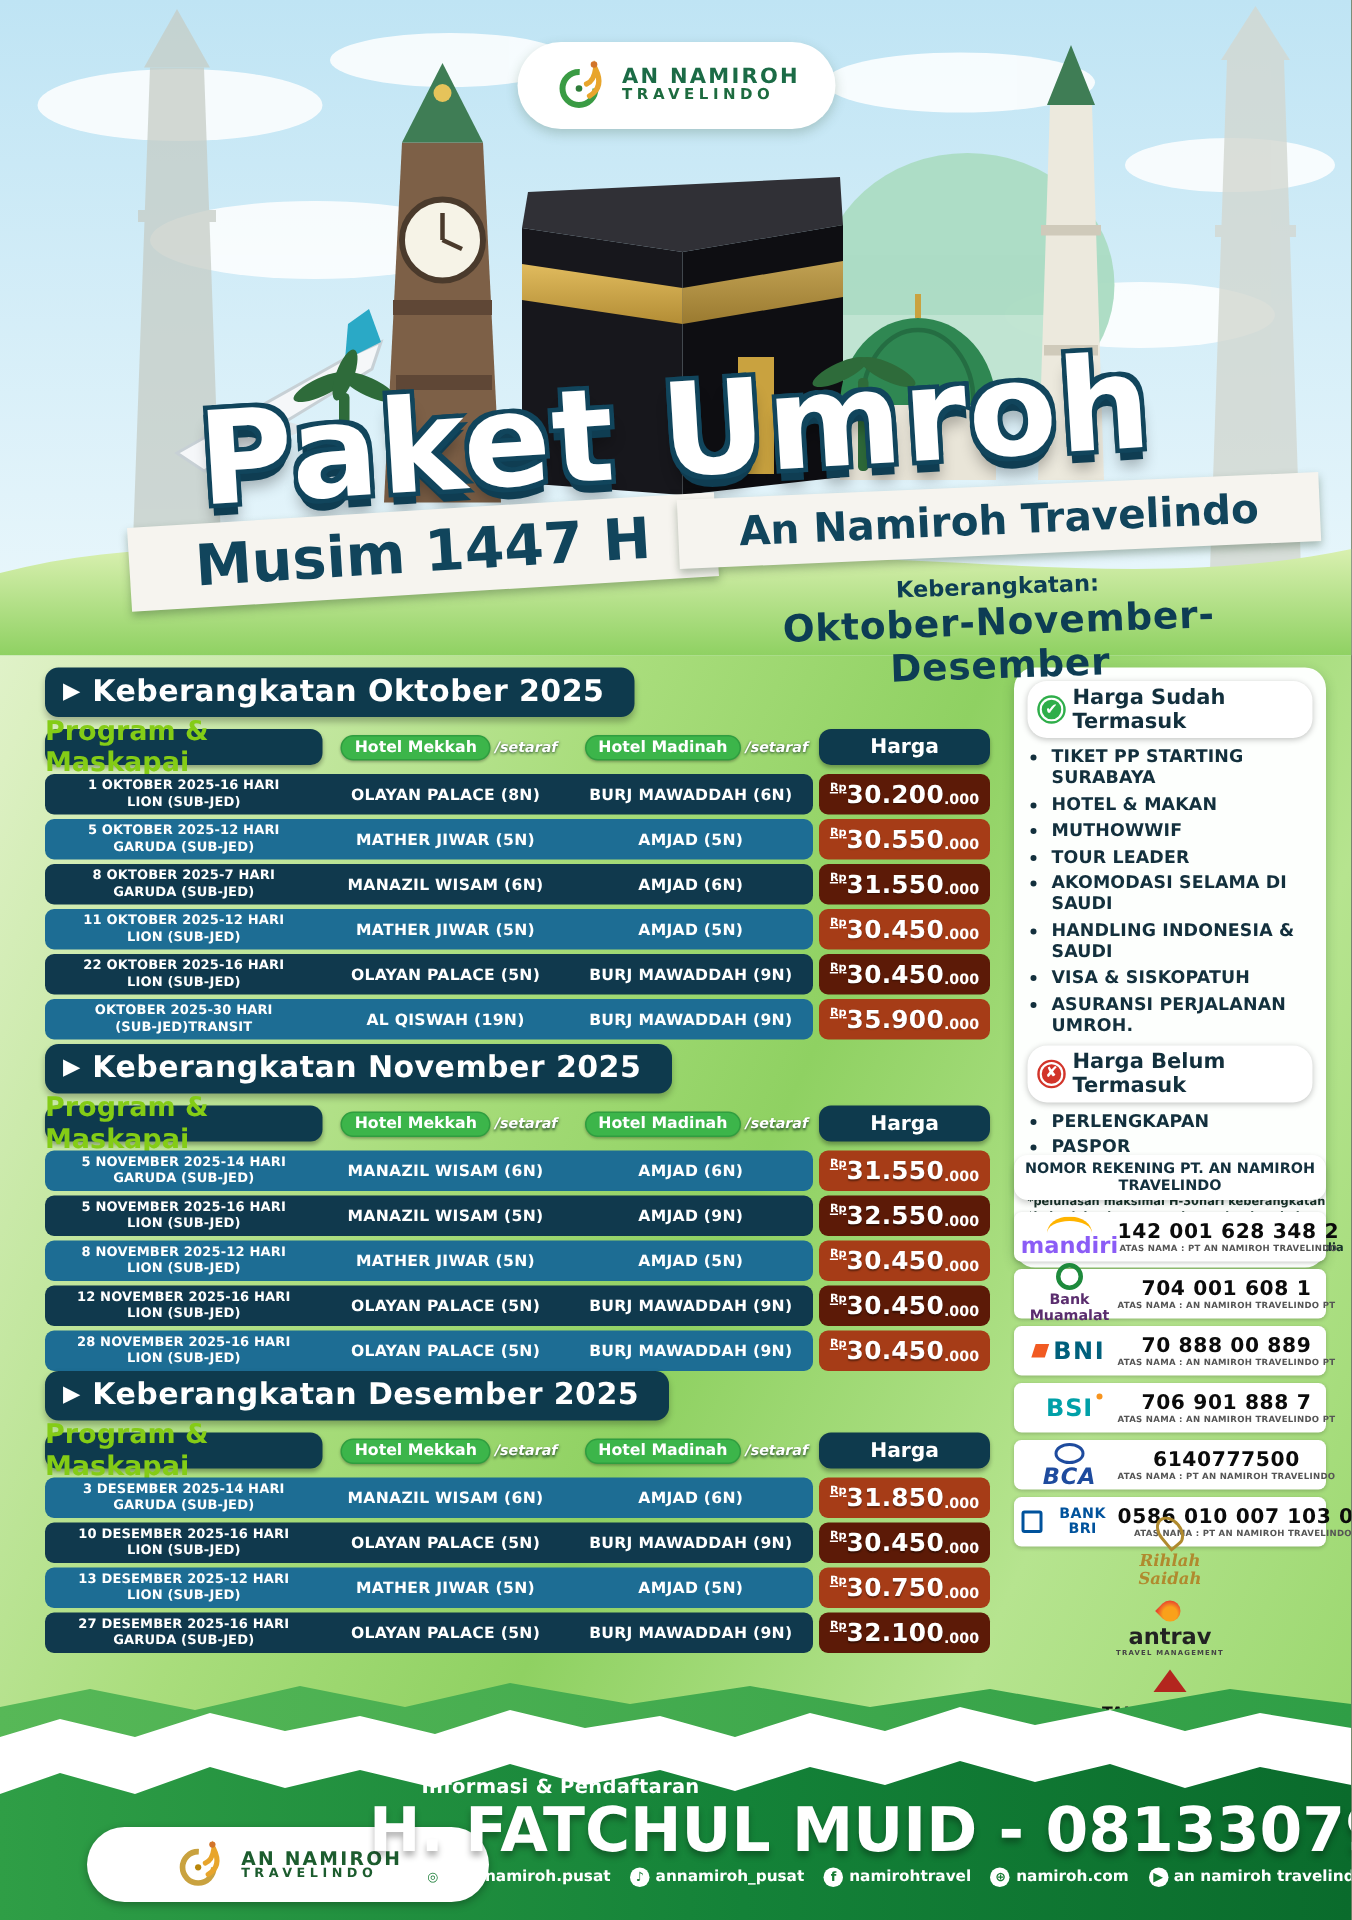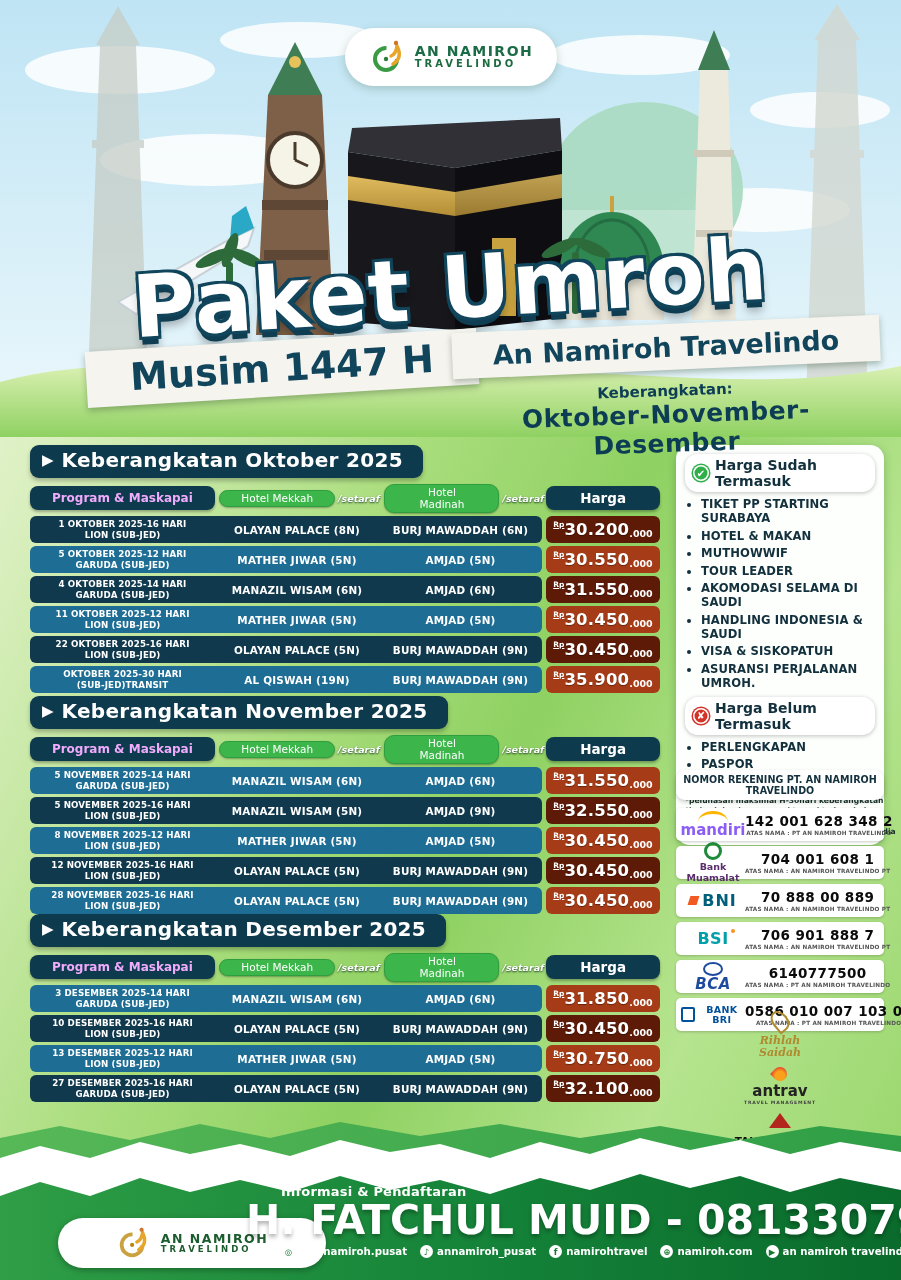--- a/index.html
+++ b/index.html
@@ -25,25 +25,25 @@
   .departure{position:absolute;z-index:3;left:452px;top:382px;width:428px;text-align:center;color:#0d3d54;transform:rotate(-2deg);}
   .dep-label{font-size:15px;font-weight:900;}
   .dep-months{font-size:25px;font-weight:900;letter-spacing:.5px;}
   
   .tbl{position:absolute;left:30px;width:630px;z-index:2;}
   .sec-title{display:inline-flex;align-items:center;gap:8px;background:#0e3a4d;color:#fff;
     padding:3px 20px 6px 12px;border-radius:9px;margin-bottom:8px;box-shadow:0 3px 4px rgba(0,0,0,.25);}
   .sec-title .tri{font-size:15px;line-height:1;}
   .sec-title .tt{font-size:20px;font-weight:900;letter-spacing:.3px;}
   .thead{display:flex;gap:2px;align-items:center;height:24px;margin-bottom:6px;}
-  .hp{width:185px;height:24px;background:#0e3a4d;border-radius:8px;color:#f0abfc;font-weight:900;font-size:12px;
+  .hp{width:185px;height:24px;background:#0e3a4d;border-radius:8px;color:#84cc16;font-weight:900;font-size:18px;
     display:flex;align-items:center;justify-content:center;box-shadow:0 2px 3px rgba(0,0,0,.3);}
   .hh{width:166px;display:flex;align-items:center;justify-content:center;gap:3px;}
   .hh:nth-of-type(3){width:160px;text-align:center;}
-  .gp{background:#3cb54a;border:1px solid #2f9e3f;padding:1px 21px 2px;border-radius:10px;color:#fff;font-weight:400;font-size:10.5px;box-shadow:0 1px 2px rgba(0,0,0,.3);}
+  .gp{background:#3cb54a;border:1px solid #2f9e3f;padding:1px 8px 2px;border-radius:10px;color:#fff;font-weight:700;font-size:10.5px;box-shadow:0 1px 2px rgba(0,0,0,.3);}
   .st{font-style:italic;font-size:9.5px;color:#fff;font-weight:800;text-shadow:0 1px 2px rgba(0,40,20,.85);}
   .hg{width:114px;height:24px;margin-left:auto;background:#0e3a4d;border-radius:8px;color:#fff;font-weight:900;font-size:13.5px;
     display:flex;align-items:center;justify-content:center;box-shadow:0 2px 3px rgba(0,0,0,.3);}
   .trow{display:flex;gap:4px;height:27px;margin-bottom:3px;}
   .bar{width:512px;display:grid;grid-template-columns:185px 164px 163px;border-radius:6px;}
   .dark .bar{background:#10394d;} .blue .bar{background:#1d6d94;}
   .price{width:114px;border-radius:6px;display:flex;align-items:center;justify-content:center;color:#fff;}
   .dark .price{background:#5c1a07;} .blue .price{background:#a63c17;}
   .prog{display:flex;flex-direction:column;align-items:center;justify-content:center;color:#fff;
     font-size:8.7px;font-weight:800;line-height:1.25;text-align:center;letter-spacing:.1px;}
@@ -290,21 +290,21 @@
         </div>
       <div class="price">
           <sup>Rp</sup>
           <b>30.550</b>
           <span class="th">.000</span>
         </div>
     </div>
     <div class="trow dark">
       <div class="bar">
           <div class="prog">
-            <span>4 OKTOBER 2025-14 HARI</span>
+            <span>8 OKTOBER 2025-7 HARI</span>
             <span>GARUDA (SUB-JED)</span>
           </div>
       <div class="hot">MANAZIL WISAM (6N)</div>
       <div class="hot">AMJAD (6N)</div>
         </div>
       <div class="price">
           <sup>Rp</sup>
           <b>31.550</b>
           <span class="th">.000</span>
         </div>

